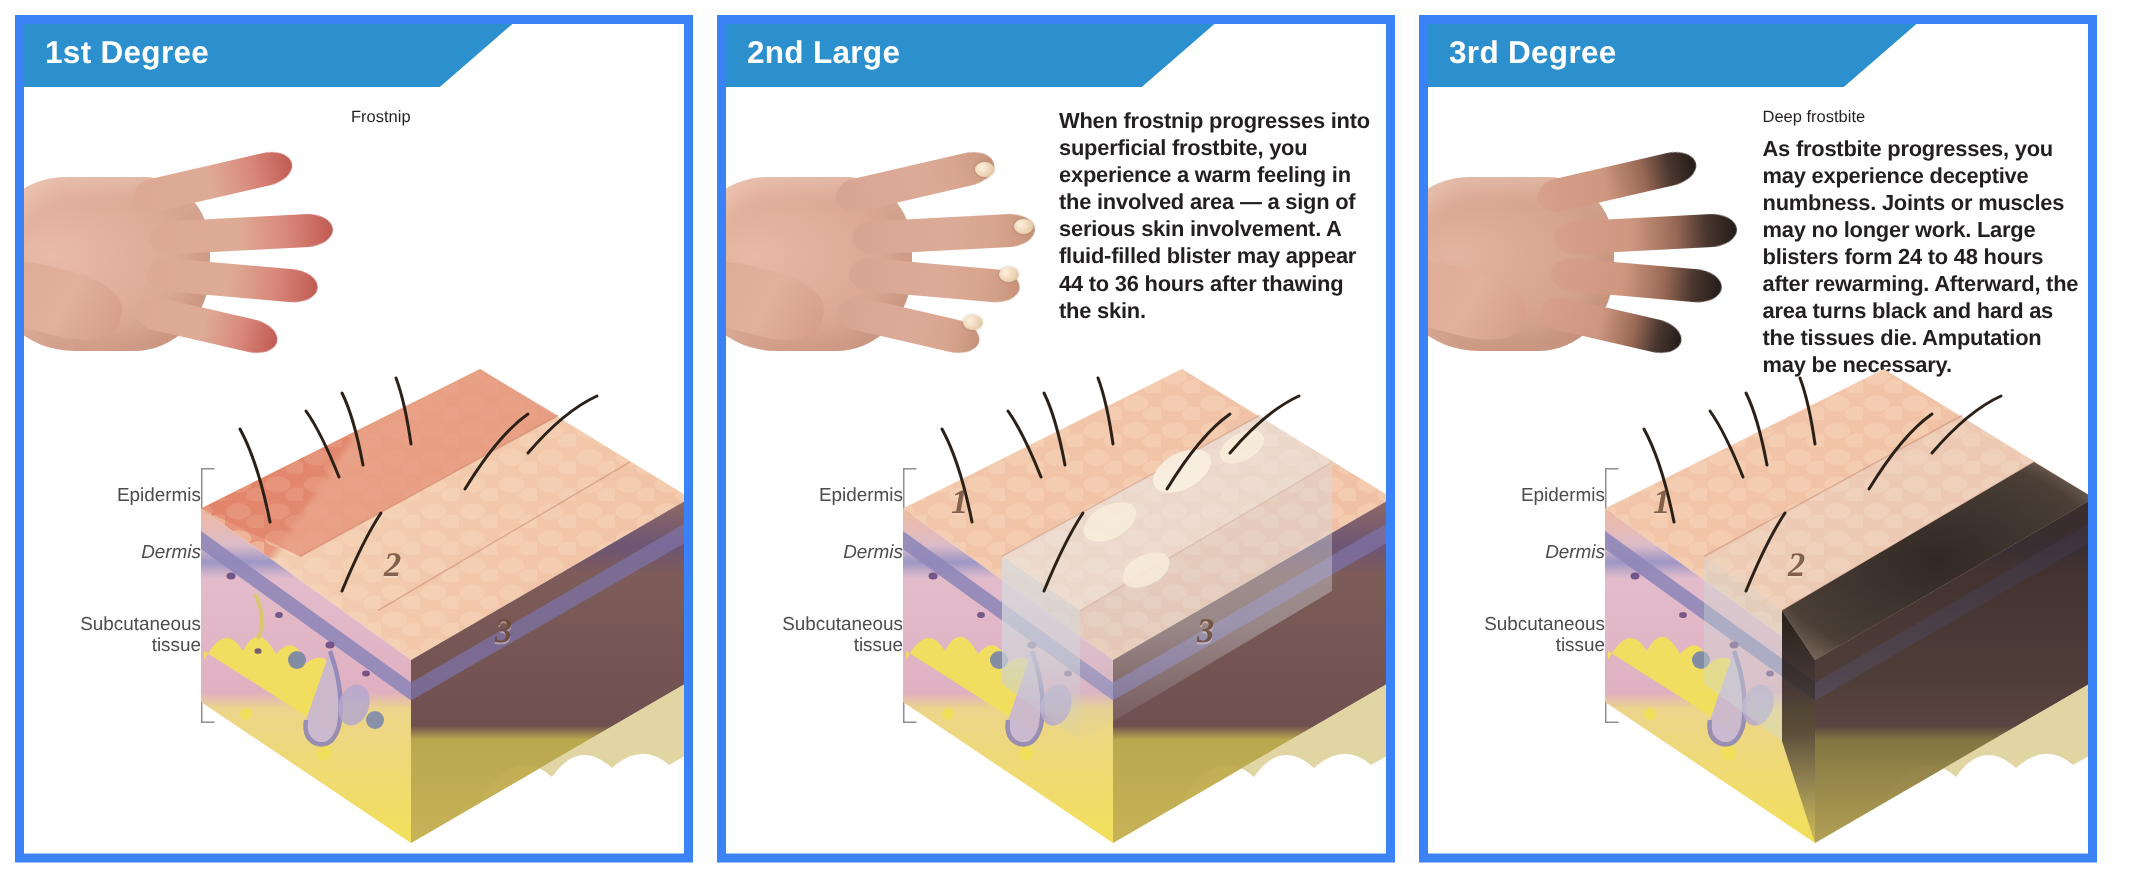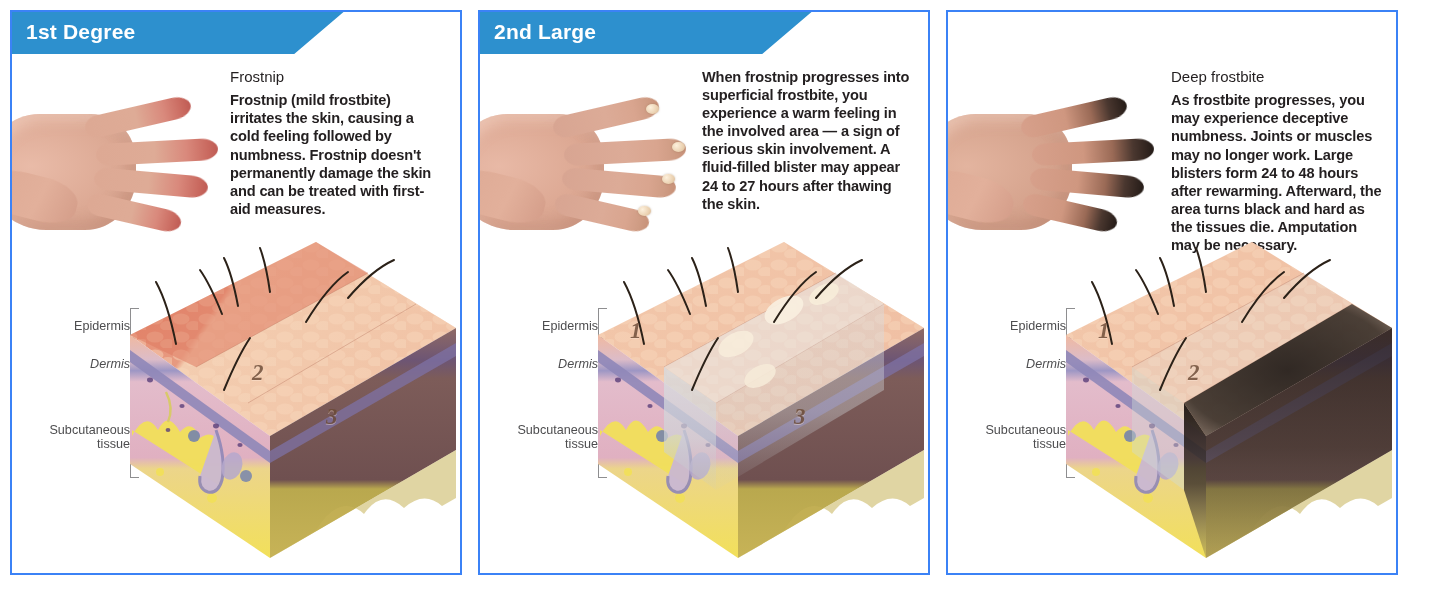--- a/index.html
+++ b/index.html
@@ -22,21 +22,21 @@
     gap: 16px;
     padding: 10px 10px 0 10px;
     box-sizing: border-box;
     background: #ffffff;
   }
 
   .panel {
     position: relative;
     width: 452px;
     height: 565px;
-    border: 2px solid #3b82f6;
+    border: 6px solid #3b82f6;
     background: #ffffff;
     box-sizing: border-box;
     overflow: hidden;
   }
 
   
   .panel-header {
     position: relative;
     height: 42px;
     width: 100%;
@@ -63,21 +63,21 @@
   .text-col {
     position: absolute;
     left: 218px;
     top: 56px;
     width: 214px;
   }
   .panel:nth-child(2) .text-col { left: 222px; width: 212px; }
   .panel:nth-child(3) .text-col { left: 223px; width: 214px; }
 
   .subtitle {
-    font-size: 15px;
+    font-size: 11px;
     font-weight: normal;
     color: #231f20;
     margin: 0 0 6px 0;
     line-height: 1.15;
   }
   .body-text {
     font-size: 14.6px;
     font-weight: bold;
     color: #231f20;
     line-height: 1.24;
@@ -159,21 +159,21 @@
     top: 296px;
     width: 112px;
     color: #4d4d4f;
     font-size: 12.6px;
     text-align: right;
     line-height: 1.1;
   }
   .lbl { position: absolute; right: 0; white-space: nowrap; }
   .lbl-epi  { top: 12px; }
   .lbl-derm { top: 50px; font-style: italic; }
-  .lbl-sub  { top: 116px; text-align: right; }
+  .lbl-sub  { top: 98px; text-align: right; }
 
   .brackets {
     position: absolute;
     left: 118px;
     top: 296px;
     width: 10px;
     height: 170px;
   }
   .brk {
     position: absolute;
@@ -226,21 +226,20 @@
       <div class="palm"></div>
       <div class="thumb"></div>
       <div class="finger f1"></div>
       <div class="finger f2"></div>
       <div class="finger f3"></div>
       <div class="finger f4"></div>
     </div>
 
     <div class="text-col">
       <h2 class="subtitle">Frostnip</h2>
-      <p class="body-text">Frostnip (mild frostbite) irritates the skin, causing a cold feeling followed by numbness. Frostnip doesn't permanently damage the skin and can be treated with first-aid measures.</p>
     </div>
 
     <div class="labels">
       <div class="lbl lbl-epi">Epidermis</div>
       <div class="lbl lbl-derm">Dermis</div>
       <div class="lbl lbl-sub">
         <span>Subcutaneous</span><br>
         <span>tissue</span>
       </div>
     </div>
@@ -351,21 +350,21 @@
       <div class="finger f2"></div>
       <div class="finger f3"></div>
       <div class="finger f4"></div>
       <div class="blister" style="left:158px; top:42px;"></div>
       <div class="blister" style="left:184px; top:80px;"></div>
       <div class="blister" style="left:174px; top:112px;"></div>
       <div class="blister" style="left:150px; top:144px;"></div>
     </div>
 
     <div class="text-col">
-      <p class="body-text">When frostnip progresses into superficial frostbite, you experience a warm feeling in the involved area — a sign of serious skin involvement. A fluid-filled blister may appear 24 to 27 hours after thawing the skin.</p>
+      <p class="body-text">When frostnip progresses into superficial frostbite, you experience a warm feeling in the involved area — a sign of serious skin involvement. A fluid-filled blister may appear 44 to 36 hours after thawing the skin.</p>
     </div>
 
     <div class="labels">
       <div class="lbl lbl-epi">Epidermis</div>
       <div class="lbl lbl-derm">Dermis</div>
       <div class="lbl lbl-sub">
         <span>Subcutaneous</span><br>
         <span>tissue</span>
       </div>
     </div>
@@ -460,20 +459,24 @@
           <path d="M228,58 q24,-28 46,-38"></path>
           <path d="M104,150 q14,-34 26,-52"></path>
         </g>
       </svg>
       <div class="num" style="left:42px; top:78px;">1</div>
       <div class="num" style="left:206px; top:164px;">3</div>
     </div>
   </div>
 
   <div class="panel deg3">
+    <div class="panel-header">
+      <div class="header-shape"></div>
+      <div class="header-title">3rd Degree</div>
+    </div>
 
     <div class="hand-wrap">
       <div class="palm"></div>
       <div class="thumb"></div>
       <div class="finger f1"></div>
       <div class="finger f2"></div>
       <div class="finger f3"></div>
       <div class="finger f4"></div>
     </div>
 

